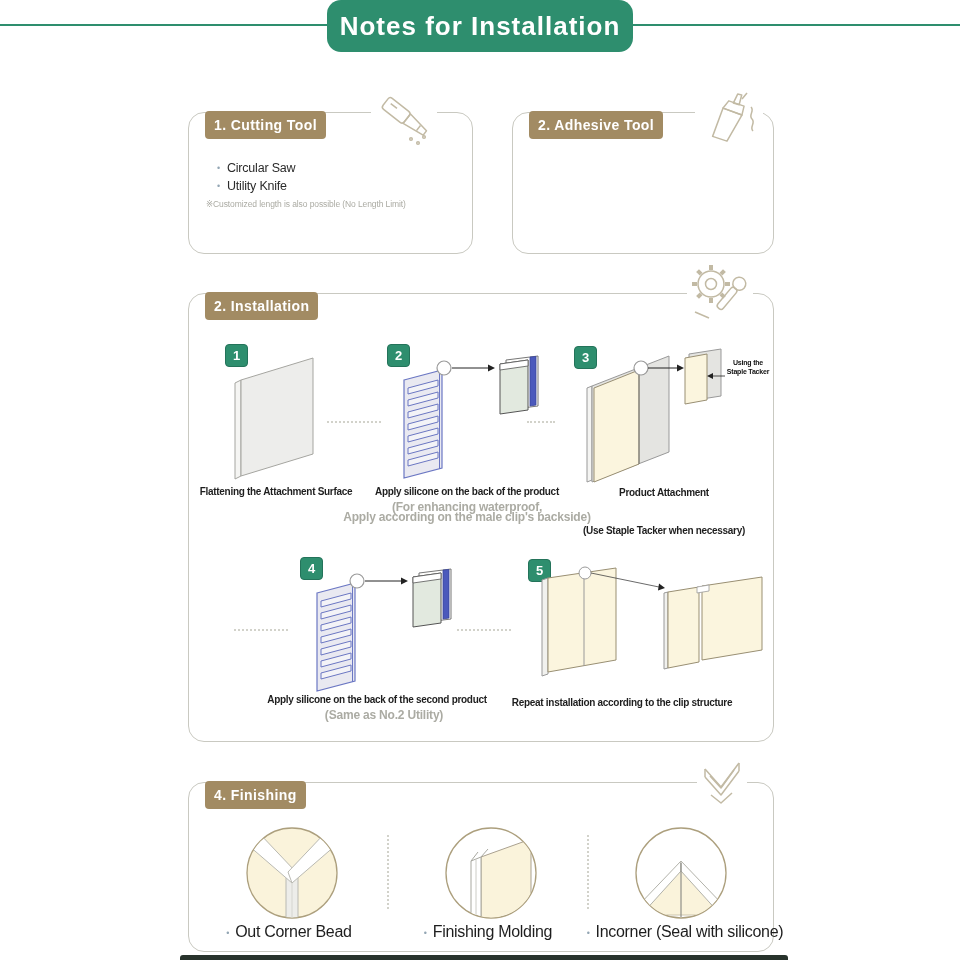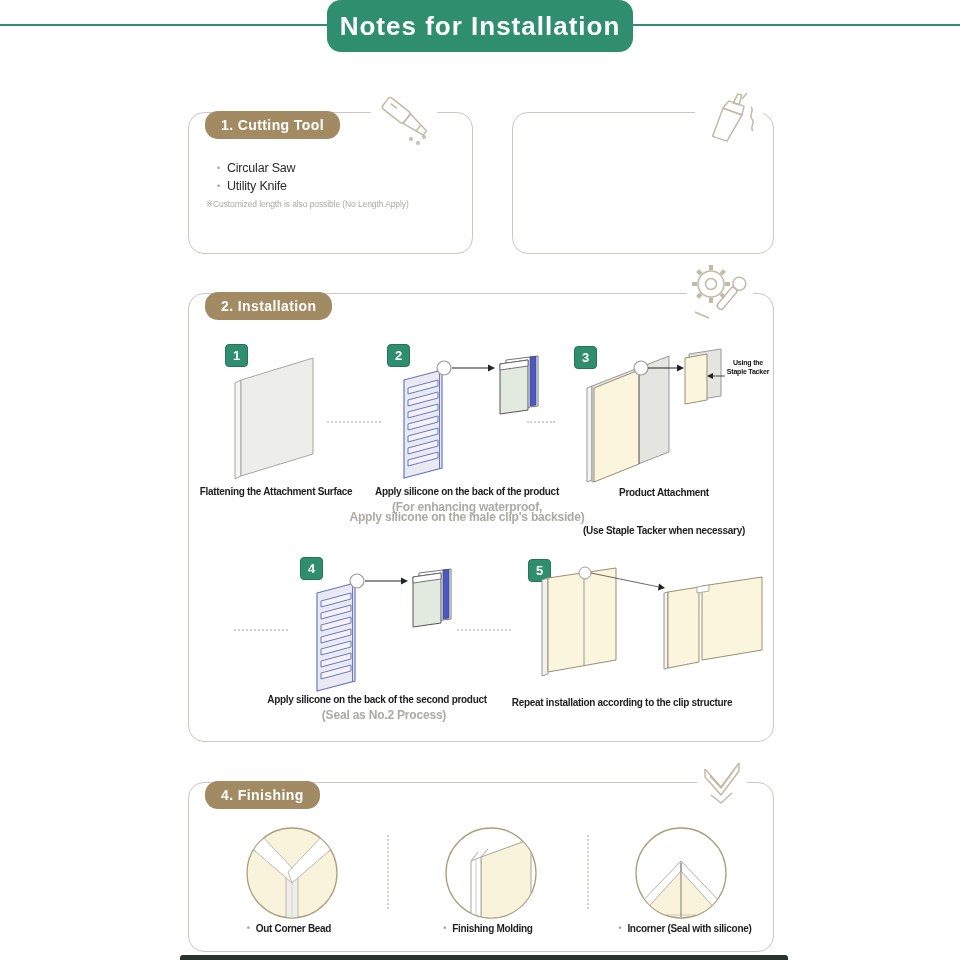--- a/index.html
+++ b/index.html
@@ -15,22 +15,22 @@
     background:#2E8E6E;border-radius:14px;color:#fff;
     font-size:26px;font-weight:bold;text-align:center;line-height:52px;letter-spacing:1px;
   }
   
   .box{position:absolute;border:1.5px solid #C9C9C1;border-radius:16px;background:#fff;}
   .box-cutting{left:188px;top:112px;width:283px;height:140px;}
   .box-adhesive{left:512px;top:112px;width:260px;height:140px;}
   .box-installation{left:188px;top:293px;width:584px;height:447px;}
   .box-finishing{left:188px;top:782px;width:584px;height:168px;}
   .section-label{
-    position:absolute;top:-2px;left:16px;height:28px;line-height:28px;padding:0 16px;
-    background:#A28B63;color:#fff;font-size:14px;font-weight:bold;border-radius:13px;letter-spacing:.4px;
+    position:absolute;top:-2px;left:16px;height:28px;line-height:28px;padding:0 9px;
+    background:#A28B63;color:#fff;font-size:14px;font-weight:bold;border-radius:4px;letter-spacing:.4px;
   }
   
   .tool-list{position:absolute;margin:0;padding:0;list-style:none;}
   .tool-list li{font-size:12.5px;font-weight:normal;color:#2B2B2B;line-height:18px;letter-spacing:-.2px;}
   .tool-list li::before{content:"•";color:#93A6B4;font-size:9px;margin-right:7px;vertical-align:1px;}
   .list-cutting{left:28px;top:46px;}
   .list-adhesive{left:28px;top:46px;}
   .note{position:absolute;left:17px;top:86px;font-size:8.5px;color:#ABABA3;letter-spacing:-.1px;}
   
   .deco-icon{position:absolute;background:#fff;}
@@ -67,21 +67,21 @@
   }
   .hdots{position:absolute;border-top:2px dotted #D2D2CA;height:0;}
   .d-a{left:138px;top:127px;width:54px;} .d-b{left:338px;top:127px;width:28px;}
   .d-c{left:45px;top:335px;width:54px;} .d-d{left:268px;top:335px;width:54px;}
   
   .vdots{position:absolute;border-left:2px dotted #D2D2CA;width:0;height:74px;top:52px;}
   .vd1{left:198px;} .vd2{left:398px;}
   .fin-art{position:absolute;top:40px;}
   .fa1{left:53px;} .fa2{left:252px;} .fa3{left:442px;}
   .fin-caption{
-    position:absolute;top:140px;font-size:10px;font-weight:bold;color:#1E1E1E;
+    position:absolute;top:140px;font-size:16px;font-weight:normal;color:#1E1E1E;
     white-space:nowrap;transform:translateX(-50%);letter-spacing:-.3px;
   }
   .fin-caption::before{content:"•";color:#93A6B4;font-size:9px;margin-right:6px;vertical-align:1px;}
   .fc1{left:100px;} .fc2{left:299px;} .fc3{left:496px;}
   
   .footer-bar{position:absolute;left:180px;top:955px;width:608px;height:5px;background:#28332C;border-radius:3px 3px 0 0;}
 </style>
 </head>
 <body>
 
@@ -100,24 +100,25 @@
       </g>
       <circle cx="40" cy="48" r="1.3"></circle>
       <circle cx="47" cy="52" r="1.3"></circle>
       <circle cx="53" cy="46" r="1.3"></circle>
     </g>
   </svg>
   <ul class="tool-list list-cutting">
     <li>Circular Saw</li>
     <li>Utility Knife</li>
   </ul>
-  <div class="note">※Customized length is also possible (No Length Apply)</div>
+  <div class="note">※Customized length is also possible (No Length Limit)</div>
 </section>
 
 <section class="box box-adhesive">
+  <div class="section-label">2. Adhesive Tool</div>
   <svg class="deco-icon icon-glue" width="68" height="66" viewBox="0 0 68 66">
     <g fill="none" stroke="#C2BAA4" stroke-width="1.5" stroke-linejoin="round">
       <g transform="rotate(26 34 34)">
         <polygon points="30,6 34,5 36,15 30,16"></polygon>
         <polygon points="25,16 41,14 43,23 23,25"></polygon>
         <polygon points="23,25 43,23 41,53 26,55"></polygon>
       </g>
       <path d="M56,20 c4,4 -3,8 1,12 c4,4 -3,8 1,12"></path>
       <path d="M47,12 l5,-6"></path>
     </g>
@@ -229,25 +230,25 @@
     <polygon points="123,21.5 129,26 122,28.5" fill="#222"></polygon>
     <polygon points="128,31 132,30 132,106 128,107" fill="#F1F1EE" stroke="#999" stroke-width="1"></polygon>
     <polygon points="132,30 163,25 163,100 132,106" fill="#FBF5DE" stroke="#998F73" stroke-width="1"></polygon>
     <polygon points="166,24 226,15 226,88 166,98" fill="#FBF5DE" stroke="#998F73" stroke-width="1"></polygon>
     <polygon points="161,25 173,23 173,29 161,31" fill="#FFFFFF" stroke="#999" stroke-width="0.8"></polygon>
   </svg>
 
   <div class="caption c1">Flattening the Attachment Surface</div>
   <div class="caption c2">Apply silicone on the back of the product</div>
   <div class="subcaption c2s1">(For enhancing waterproof,</div>
-  <div class="subcaption c2s2">Apply silicone on the male clip's backside)</div>
+  <div class="subcaption c2s2">Apply according on the male clip's backside)</div>
   <div class="caption c3">Product Attachment</div>
   <div class="caption c3b">(Use Staple Tacker when necessary)</div>
   <div class="caption c4">Apply silicone on the back of the second product</div>
-  <div class="subcaption c4s">(Seal as No.2 Process)</div>
+  <div class="subcaption c4s">(Same as No.2 Utility)</div>
   <div class="caption c5">Repeat installation according to the clip structure</div>
 
   <div class="hdots d-a"></div>
   <div class="hdots d-b"></div>
   <div class="hdots d-c"></div>
   <div class="hdots d-d"></div>
 </section>
 
 <section class="box box-finishing">
   <div class="section-label">4. Finishing</div>

